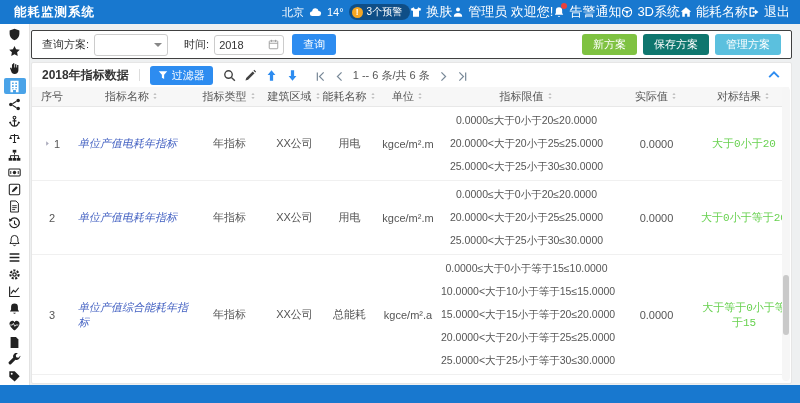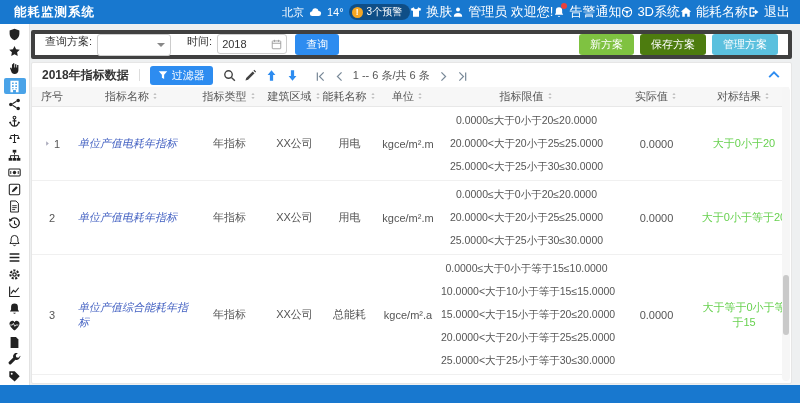--- a/index.html
+++ b/index.html
@@ -26,21 +26,21 @@
 
   
   .layout{display:flex;height:361px;}
   .sidebar{width:30px;background:#fff;border-right:1px solid #e2e2e2;display:flex;flex-direction:column;align-items:center;padding-top:3px;box-sizing:border-box;}
   .side-item{width:22px;height:14px;margin-bottom:3px;display:flex;align-items:center;justify-content:center;color:#222;cursor:pointer;flex:0 0 auto;}
   .side-item .icn{width:13px;height:13px;}
   .side-item.active{background:var(--active);color:#fff;border-radius:2px;height:16px;}
   .main{flex:1;padding:6px 8px 0 1px;position:relative;box-sizing:border-box;}
 
   
-  .query-panel{background:#fff;border:4px solid #404040;border-radius:2px;height:29px;display:flex;align-items:flex-start;padding:0 10px;margin-bottom:3px;box-sizing:border-box;}
+  .query-panel{background:#fff;border:1px solid #404040;border-radius:2px;height:29px;display:flex;align-items:center;padding:0 10px;margin-bottom:3px;box-sizing:border-box;}
   .q-label{color:#333;margin-right:5px;}
   .q-label.time{margin-left:16px;}
   .q-select{width:72px;height:20px;border:1px solid #ccc;border-radius:3px;background:#fff;position:relative;cursor:pointer;}
   .q-select .caret{position:absolute;right:5px;top:8px;width:0;height:0;border-left:4px solid transparent;border-right:4px solid transparent;border-top:4px solid #888;}
   .q-input{width:70px;height:20px;border:1px solid #ccc;border-radius:3px;background:#fff;display:flex;align-items:center;padding:0 4px;box-sizing:border-box;cursor:text;}
   .q-input .cal{width:11px;height:11px;margin-left:auto;color:#999;}
   .btn{height:21px;padding:0 11px;border:none;border-radius:3px;color:#fff;font-size:11px;display:inline-flex;align-items:center;cursor:pointer;font-family:inherit;}
   .btn-query{background:var(--accent);margin-left:8px;}
   .actions{margin-left:auto;display:flex;gap:6px;}
 
@@ -60,21 +60,21 @@
   .collapse-btn{margin-left:auto;width:14px;height:14px;color:var(--accent);cursor:pointer;}
 
   .table-clip{height:297px;overflow:hidden;}
   table{border-collapse:collapse;table-layout:fixed;width:757px;}
   thead th{background:#f7f7f7;height:19px;font-weight:normal;color:#555;font-size:11px;text-align:center;border-bottom:1px solid #e8e8e8;padding:0;white-space:nowrap;cursor:pointer;}
   thead th .sort{display:inline-block;width:8px;height:10px;color:#c2c2c2;margin-left:2px;vertical-align:-1px;}
   tbody td{border-bottom:1px solid #f0f0f0;text-align:center;vertical-align:middle;padding:2px 2px;font-size:11px;color:#555;}
   .cell-name{text-align:left;padding-left:6px;font-style:italic;}
   .name-link{color:var(--link);cursor:pointer;}
   .limit-line{line-height:23px;font-size:10.5px;color:#555;white-space:nowrap;}
-  .cell-result{color:var(--result);}
+  .cell-result{color:var(--result);font-family:Liberation Mono, monospace;}
   .expand-caret{display:inline-block;width:7px;height:9px;color:#aab;margin-right:3px;}
 
   .vscroll{position:absolute;top:24px;bottom:2px;right:1px;width:8px;background:#f6f6f6;border-radius:4px;cursor:pointer;}
   .vthumb{position:absolute;top:188px;height:60px;left:1px;right:1px;background:#c9c9c9;border-radius:4px;cursor:grab;}
 
   .footbar{position:absolute;left:0;bottom:0;width:800px;height:18px;background:var(--footer);}
 </style>
 </head>
 <body style="--topbar: #1878cf; --footer: #1878cf; --accent: #2d8cf0; --active: #4aa3e8; --link: #4361c2; --result: #67d14f;">
 
@@ -334,21 +334,21 @@
           <span class="icn cal" style="width: 11px; height: 11px; margin-left: auto; color: rgb(153, 153, 153);">
               <svg viewBox="0 0 16 16" aria-hidden="true">
                 <rect x="1.8" y="2.8" width="12.4" height="11.4" rx="1" fill="none" stroke="currentColor" stroke-width="1.3"></rect>
                 <path d="M1.8 6.2h12.4M5 1.2v3.2M11 1.2v3.2" stroke="currentColor" stroke-width="1.3"></path>
               </svg>
             </span>
         </div>
         <button class="btn btn-query">查询</button>
         <div class="actions" id="actionBtns">
             <button class="btn" style="background: rgb(127, 194, 65);">新方案</button>
-            <button class="btn" style="background: #4d7c0f;">保存方案</button>
+            <button class="btn" style="background: #0f766e;">保存方案</button>
             <button class="btn" style="background: rgb(91, 192, 222);">管理方案</button>
           </div>
       </section>
 
       <section class="table-panel">
         <div class="toolbar">
           <span class="t-title">2018年指标数据</span>
           <span class="t-sep"></span>
           <button class="btn-filter">
             <span class="icn">

